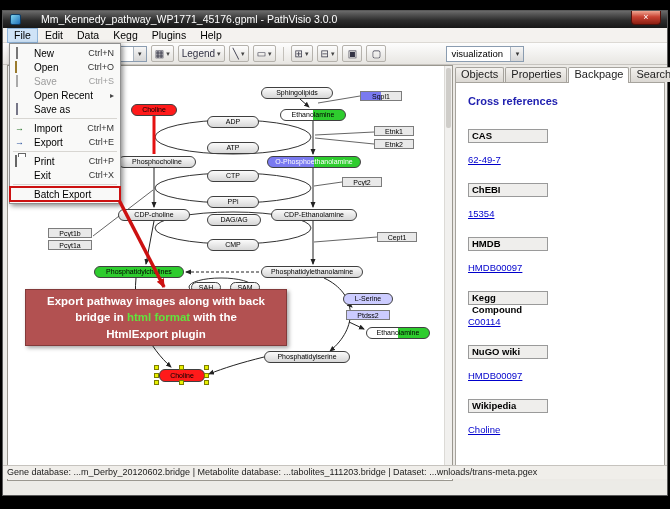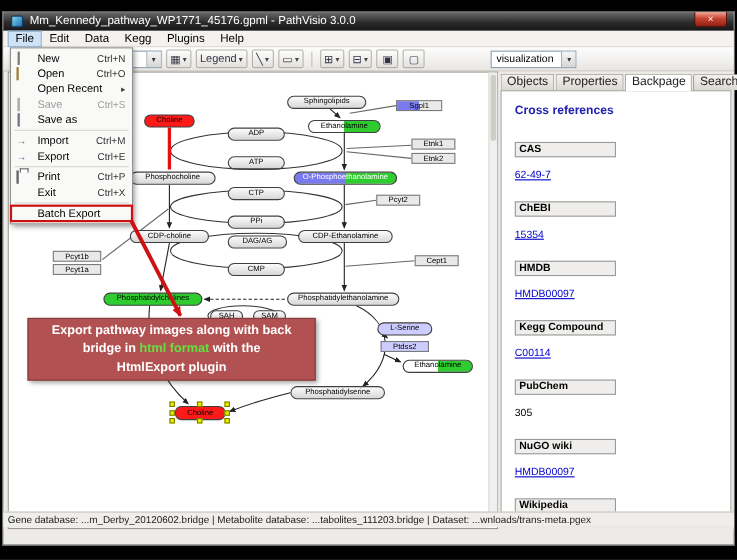--- a/index.html
+++ b/index.html
@@ -12,21 +12,21 @@
     color:#000;
   }
   .window {
     position:absolute; left:2px; top:10px; width:666px; height:486px;
     background:#ecebe7; border:1px solid #5a5a5a;
   }
   
   .titlebar {
     position:absolute; top:0; left:0; right:0; height:17px;
     background:linear-gradient(#6a6a6a,#2c2c2c 55%,#171717);
-    color:#fff; font-size:10.5px; line-height:17px; padding-left:24px;
+    color:#fff; font-size:10.5px; line-height:17px; padding-left:38px;
     white-space:nowrap; overflow:hidden;
   }
   .app-icon {
     position:absolute; left:7px; top:3px; width:11px; height:11px;
     background:linear-gradient(135deg,#7fd4ef,#1f6fb8); border-radius:2px;
     border:1px solid #0d3d66;
   }
   .close-btn {
     position:absolute; right:6px; top:0; width:30px; height:14px;
     background:linear-gradient(#f0a793,#c94333 45%,#8c1f12);
@@ -104,21 +104,21 @@
     background:linear-gradient(#f3f1ee,#dbd8d3); color:#222;
   }
   .tab.active { background:#fff; height:16px; position:relative; z-index:2; }
   .panel-body {
     position:absolute; top:17px; left:2px; right:2px; bottom:2px;
     background:#fff; border:1px solid #a6a39d; padding:10px 12px 4px 12px; overflow:hidden;
   }
   .xref-heading { color:#2121b0; font-weight:bold; font-size:11px; margin:2px 0 22px 0; }
   .xref { margin-bottom:16px; }
   .xref-name {
-    width:92px; height:14px; background:#efeeec; border:1px solid #9a9a9a;
+    width:80px; height:14px; background:#efeeec; border:1px solid #9a9a9a;
     font-size:9.5px; font-weight:bold; line-height:12px; padding-left:3px; margin-bottom:6px;
   }
   .xref-value { font-size:9.5px; color:#0000cc; text-decoration:underline; cursor:pointer; }
   .xref-value.plain { color:#000; text-decoration:none; cursor:default; }
   
   .statusbar {
     position:absolute; left:0; right:0; bottom:16px; height:14px;
     background:#f0eeea; border-top:1px solid #c6c3be;
     font-size:9px; line-height:13px; padding-left:4px; color:#1a1a1a;
     white-space:nowrap; overflow:hidden;
@@ -323,24 +323,20 @@
       </div>
       <div class="xref">
         <div class="xref-name">HMDB</div>
         <span class="xref-value">HMDB00097</span>
       </div>
       <div class="xref">
         <div class="xref-name">Kegg Compound</div>
         <span class="xref-value">C00114</span>
       </div>
       <div class="xref">
-        <div class="xref-name">PubChem</div>
-        <span class="xref-value plain">305</span>
-      </div>
-      <div class="xref">
         <div class="xref-name">NuGO wiki</div>
         <span class="xref-value">HMDB00097</span>
       </div>
       <div class="xref">
         <div class="xref-name">Wikipedia</div>
         <span class="xref-value">Choline</span>
       </div>
 
     </div>
   </div>
@@ -350,29 +346,29 @@
   <div class="filemenu">
     <div class="fm-item">
       <span class="fm-icon"><span class="ic-new"></span></span>
       <span>New</span>
       <span class="fm-sc">Ctrl+N</span>
     </div>
     <div class="fm-item">
       <span class="fm-icon"><span class="ic-open"></span></span>
       <span>Open</span>
       <span class="fm-sc">Ctrl+O</span>
-    </div>
-    <div class="fm-item">
-      <span>Open Recent</span>
-      <span class="fm-sub">▸</span>
     </div>
     <div class="fm-item disabled">
       <span class="fm-icon"><span class="ic-save gray"></span></span>
       <span>Save</span>
       <span class="fm-sc">Ctrl+S</span>
+    </div>
+    <div class="fm-item">
+      <span>Open Recent</span>
+      <span class="fm-sub">▸</span>
     </div>
     <div class="fm-item">
       <span class="fm-icon"><span class="ic-save"></span></span>
       <span>Save as</span>
     </div>
     <div class="fm-sep"></div>
     <div class="fm-item">
       <span class="fm-icon ic-arrow-in">→</span>
       <span>Import</span>
       <span class="fm-sc">Ctrl+M</span>

